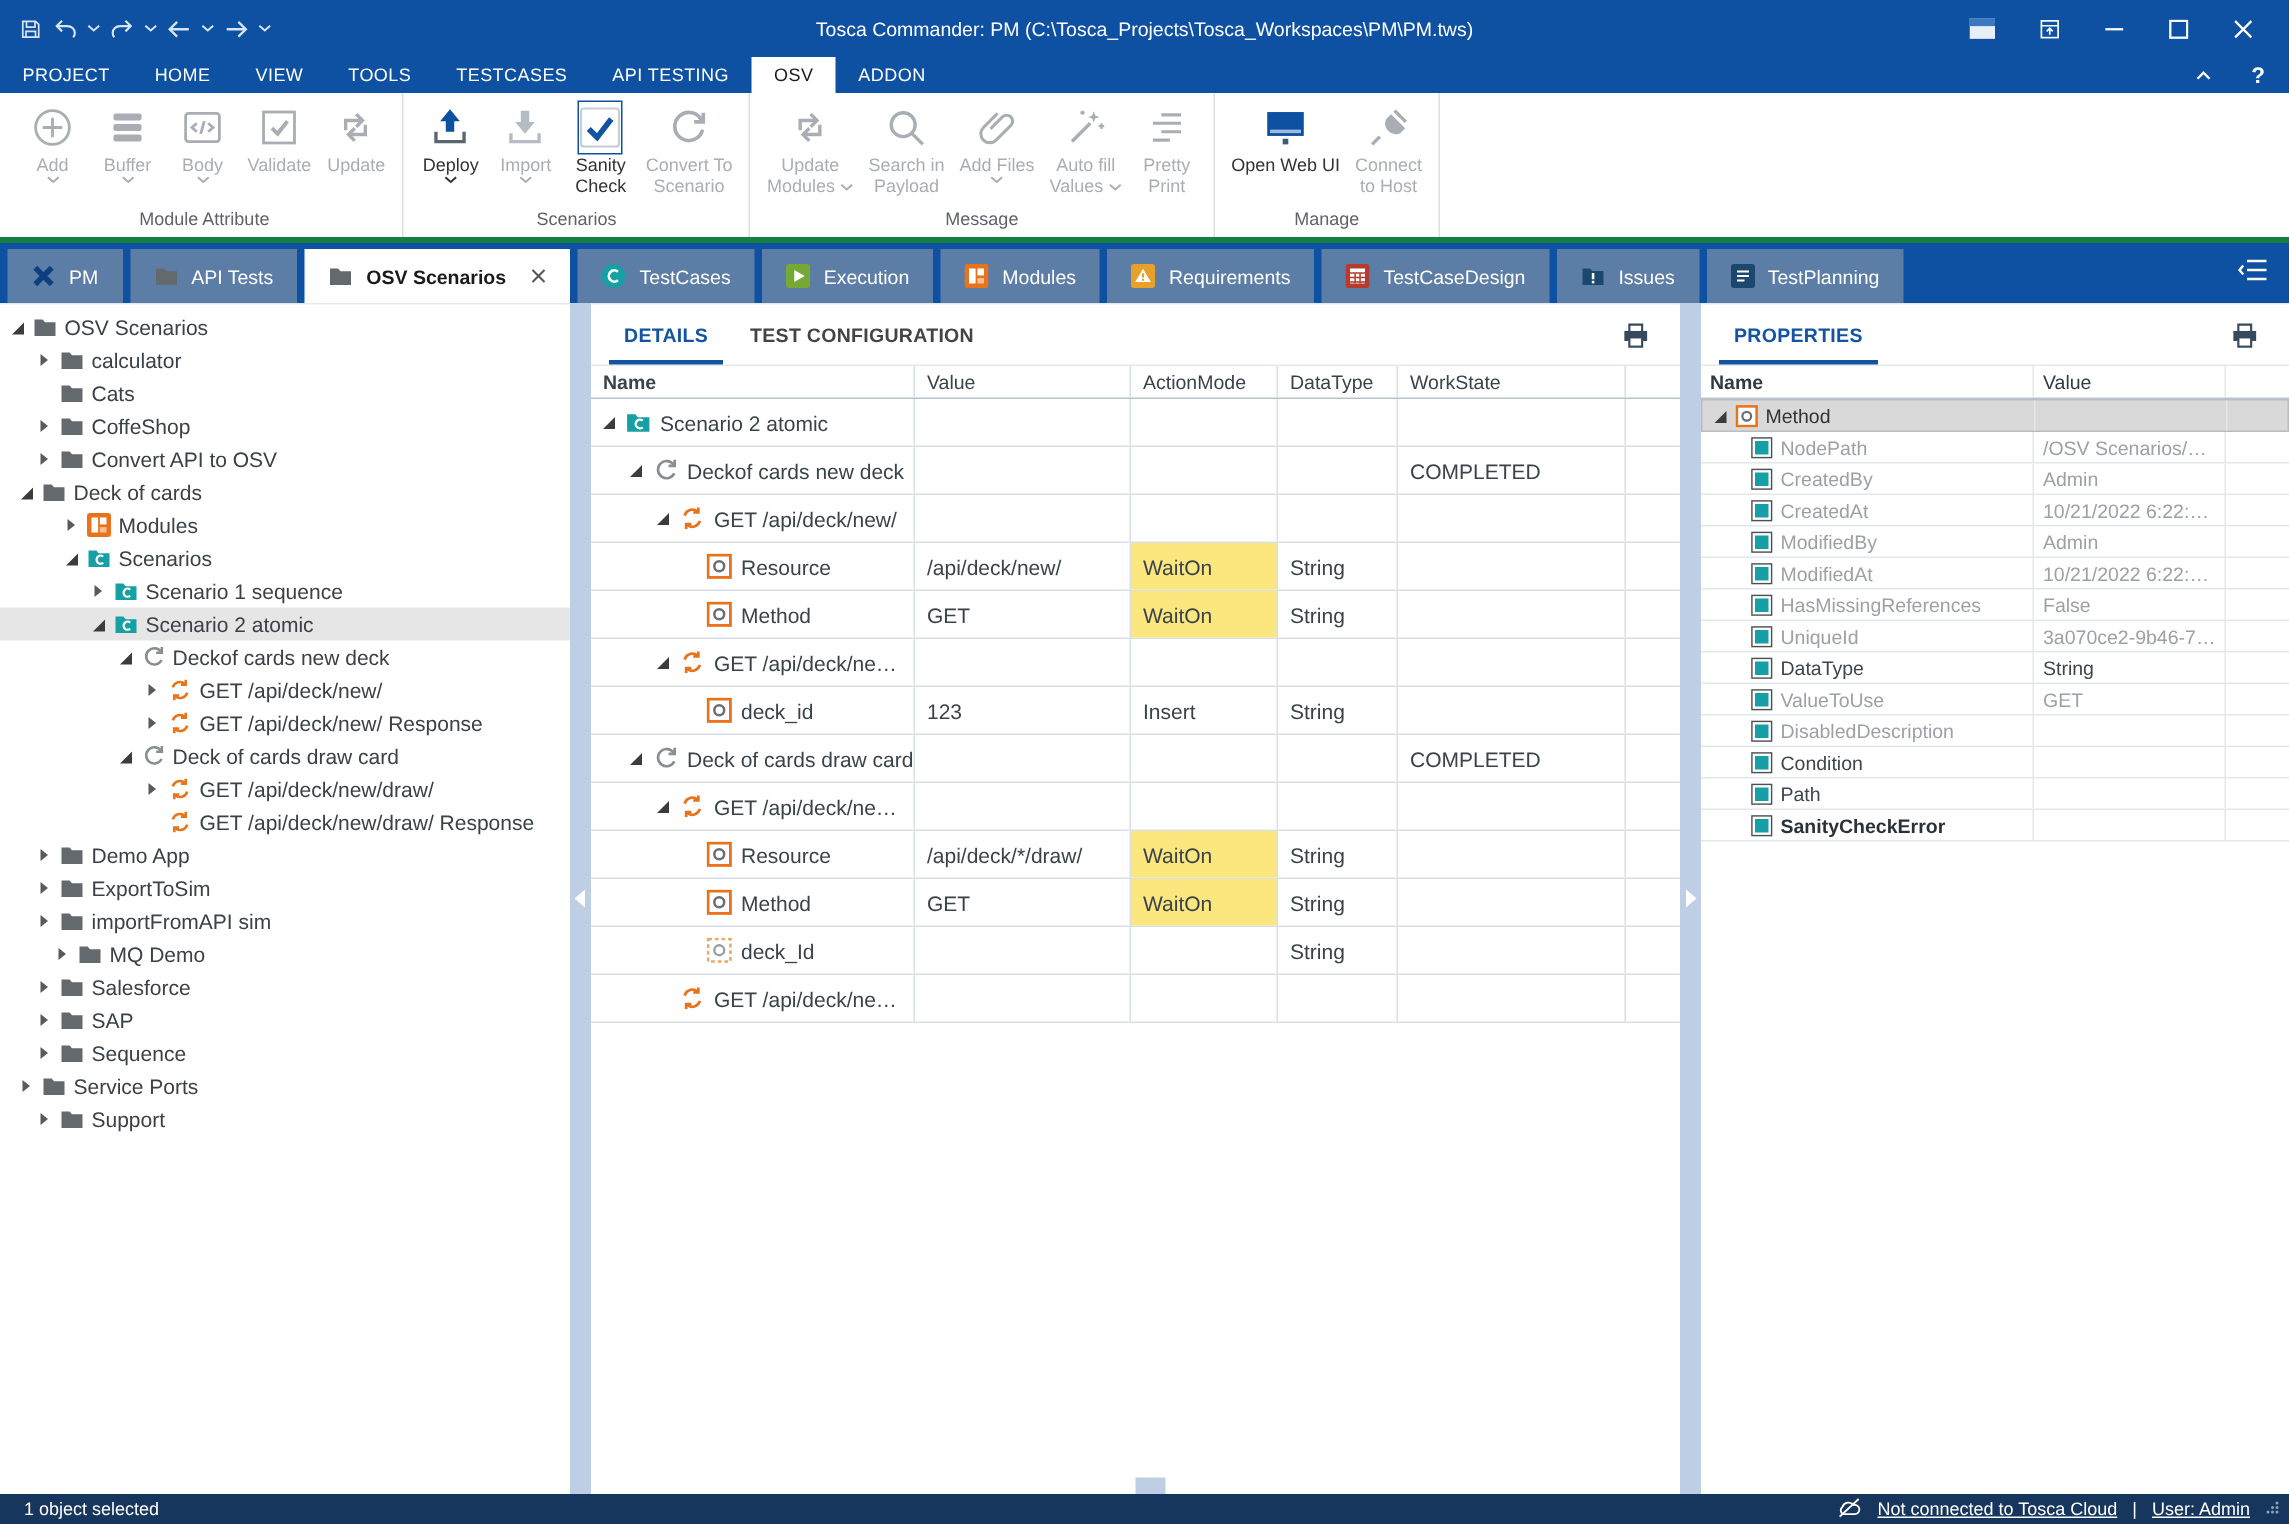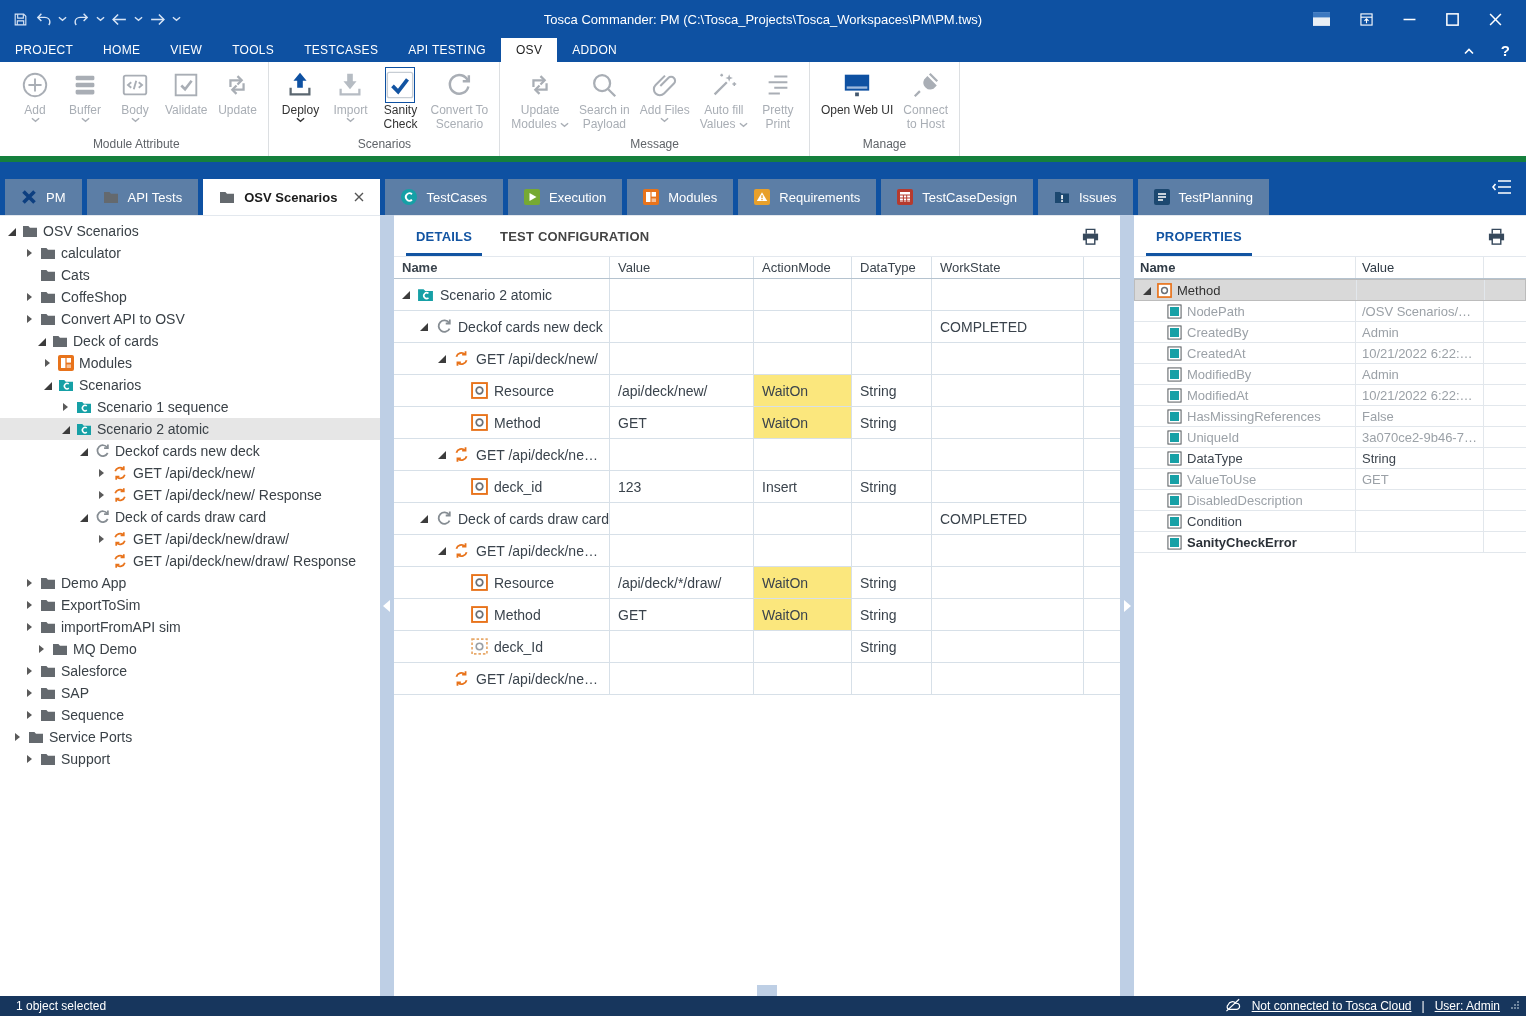--- a/index.html
+++ b/index.html
@@ -21,35 +21,35 @@
 
   
   .ribbontabs { height:24px; background:#0E51A2; display:flex; align-items:stretch; color:#fff; flex:none; }
   .rtab { display:flex; align-items:center; padding:0 15px; font-size:12px; letter-spacing:.3px; cursor:default; }
   .rtab.active { background:#fff; color:#1d1d1d; }
   .ribbontabs .right { margin-left:auto; display:flex; align-items:center; gap:26px; padding-right:16px; }
   .rt-ico svg { width:12px; height:8px; }
   .rt-help { font-size:15px; font-weight:bold; color:#fff; }
 
   
-  .ribbon { height:100px; background:#fff; display:flex; align-items:stretch; padding-left:4px; border-bottom:6px solid #15803d; flex:none; }
+  .ribbon { height:100px; background:#fff; display:flex; align-items:stretch; padding-left:4px; border-bottom:4px solid #15803d; flex:none; }
   .rgroup { display:flex; flex-direction:column; border-right:1px solid #dcdfe2; padding:3px 8px 0 8px; }
   .ritems { display:flex; flex:1; align-items:flex-start; gap:4px; }
   .rbtn { display:flex; flex-direction:column; align-items:center; min-width:46px; padding:2px 3px 0 3px; color:#333; cursor:default; }
   .rbtn .ricon { height:36px; display:flex; align-items:center; justify-content:center; }
   .rbtn .ricon svg { width:30px; height:30px; }
   .rbtn .rtext { font-size:12px; line-height:1.2; text-align:center; white-space:nowrap; }
   .rbtn .rchev { height:10px; display:flex; align-items:flex-start; }
   .rbtn .rchev svg, .rtext .inchev svg { width:9px; height:6px; }
   .rbtn.disabled { color:#a9aeb5; }
   .rbtn.active .ricon { outline:1.5px solid #0E51A2; outline-offset:-1px; }
   .rlabel { height:19px; font-size:12px; color:#5f6368; text-align:center; }
 
   
-  .docstrip { height:53px; background:#0E51A2; display:flex; align-items:flex-end; padding-left:5px; gap:1px; flex:none; }
+  .docstrip { height:40px; background:#0E51A2; display:flex; align-items:flex-end; padding-left:5px; gap:1px; flex:none; }
   .dtab { height:36px; background:#5C7EA6; color:#fff; display:flex; align-items:center; gap:9px; padding:0 16px; font-size:13px; cursor:default; white-space:nowrap; }
   .dtab.active { background:#fff; color:#1a1a1a; font-weight:bold; }
   .dtab .icon svg { width:16px; height:16px; display:block; }
   .dtab .tclose { margin-left:8px; color:#555; display:flex; }
   .dtab .tclose svg { width:10px; height:10px; }
   .docstrip .dright { margin-left:auto; align-self:center; padding-right:14px; }
   .docstrip .dright svg { width:20px; height:16px; }
 
   
   .main { flex:1; display:flex; min-height:0; background:#fff; }
@@ -573,21 +573,21 @@
    </div>
         <div class="trow" style="padding-left:24px">
      <span class="exp exp-c"></span>
      <span class="icon">
             <svg viewBox="0 0 16 16" xmlns="http://www.w3.org/2000/svg">
               <path d="M1 3h5.4L8 4.8h7V14H1z" fill="#64696e"></path>
             </svg>
           </span>
      <span>Convert API to OSV</span>
    </div>
-        <div class="trow" style="padding-left:36px">
+        <div class="trow" style="padding-left:12px">
      <span class="exp exp-e"></span>
      <span class="icon">
             <svg viewBox="0 0 16 16" xmlns="http://www.w3.org/2000/svg">
               <path d="M1 3h5.4L8 4.8h7V14H1z" fill="#64696e"></path>
             </svg>
           </span>
      <span>Deck of cards</span>
    </div>
         <div class="trow" style="padding-left:42px">
      <span class="exp exp-c"></span>
@@ -1219,20 +1219,34 @@
           <div class="prow">
      <div class="pcell p0">
               <span class="pindent"></span>
               <span class="icon">
                 <svg viewBox="0 0 16 16" xmlns="http://www.w3.org/2000/svg">
                   <rect x="1" y="1" width="14" height="14" fill="#fff" stroke="#4a4f54"></rect>
                   <rect x="3.2" y="3.2" width="9.6" height="9.6" fill="#16A0A6"></rect>
                 </svg>
               </span>
               <span>Condition</span>
+     </div>
+     <div class="pcell p1"></div>
+     <div class="pcell pf"></div>
+   </div>
+          <div class="prow">
+     <div class="pcell p0">
+              <span class="pindent"></span>
+              <span class="icon">
+                <svg viewBox="0 0 16 16" xmlns="http://www.w3.org/2000/svg">
+                  <rect x="1" y="1" width="14" height="14" fill="#fff" stroke="#4a4f54"></rect>
+                  <rect x="3.2" y="3.2" width="9.6" height="9.6" fill="#16A0A6"></rect>
+                </svg>
+              </span>
+              <span>Path</span>
      </div>
      <div class="pcell p1"></div>
      <div class="pcell pf"></div>
    </div>
           <div class="prow boldname">
      <div class="pcell p0">
               <span class="pindent"></span>
               <span class="icon">
                 <svg viewBox="0 0 16 16" xmlns="http://www.w3.org/2000/svg">
                   <rect x="1" y="1" width="14" height="14" fill="#fff" stroke="#4a4f54"></rect>

